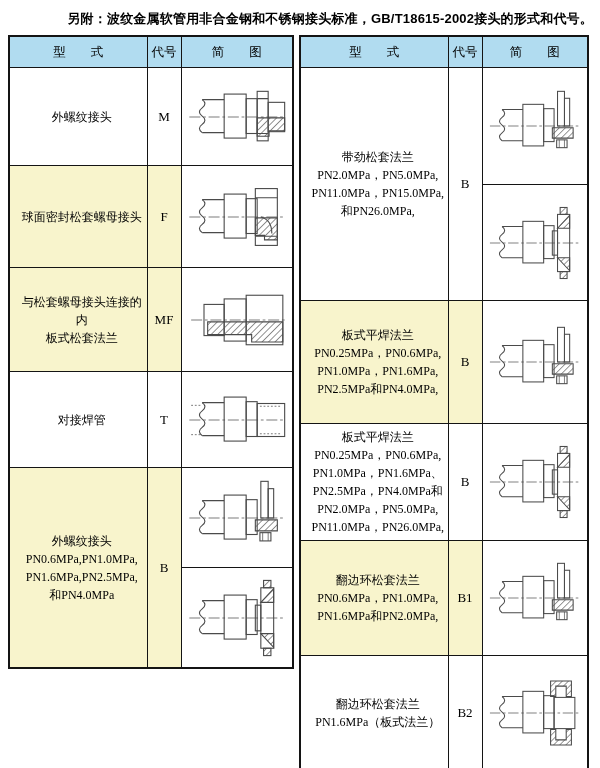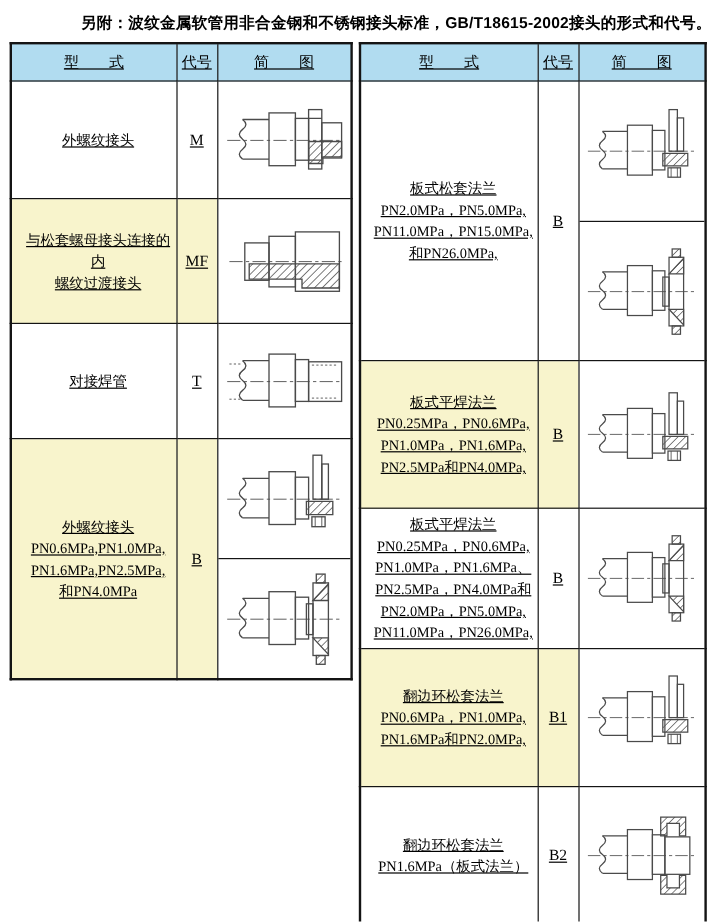--- a/index.html
+++ b/index.html
@@ -1,21 +1,21 @@
 <!DOCTYPE html>
 <html><head>
 <meta charset="utf-8">
 <style>
   html,body{margin:0;padding:0;background:#ffffff;}
   body{width:600px;height:768px;overflow:hidden;font-family:"Liberation Sans",sans-serif;color:#000;}
   .page{padding:6px 7px 0 8px;}
   .title{font-size:13px;font-weight:bold;letter-spacing:0.2px;padding:4px 0 7px 1px;white-space:nowrap;text-align:right;}
   .tables{display:flex;gap:5px;align-items:flex-start;}
   table{border-collapse:collapse;table-layout:fixed;background:#fff;}
-  .tbl{border:2px solid #141414;text-decoration:underline;}
+  .tbl{border:2px solid #141414;}
   th,td{border:1px solid #141414;padding:0;vertical-align:middle;}
   th{background:#b1dcf0;font-weight:normal;font-size:12.5px;height:30px;
      font-family:"Liberation Serif",serif;text-align:center;}
   td.type{font-family:"Liberation Serif",serif;font-size:12px;line-height:18px;
      padding:4px 2px 4px 9px;white-space:pre-line;text-align:center;}
   td.code{text-align:center;font-family:"Liberation Serif",serif;font-size:13px;}
   td.diag{background:#fff;text-align:center;vertical-align:middle;}
   .hl{background:#f8f4cc;}
   .split{display:block;}
   .sub{display:flex;align-items:center;justify-content:center;}
@@ -128,23 +128,32 @@
       </tr>
       <tr style="height:98px">
         <td class="type">外螺纹接头</td>
         <td class="code">M</td>
         <td class="diag">
           <svg class="d" width="110" height="90" viewBox="0 0 120 90">
                 <use href="#d-m"></use>
               </svg>
         </td>
       </tr>
+      <tr style="height:102px">
+        <td class="type hl">球面密封松套螺母接头</td>
+        <td class="code hl">F</td>
+        <td class="diag">
+          <svg class="d" width="110" height="92" viewBox="0 0 120 90">
+                <use href="#d-f"></use>
+              </svg>
+        </td>
+      </tr>
       <tr style="height:104px">
         <td class="type hl">与松套螺母接头连接的内
-螺纹过渡接头</td>
+板式松套法兰</td>
         <td class="code hl">MF</td>
         <td class="diag">
           <svg class="d" width="110" height="92" viewBox="0 0 120 90">
                 <use href="#d-mf"></use>
               </svg>
         </td>
       </tr>
       <tr style="height:96px">
         <td class="type">对接焊管</td>
         <td class="code">T</td>
@@ -184,21 +193,21 @@
           <col style="width:34px">
           <col style="width:106px">
         </colgroup>
       <tbody>
           <tr>
         <th>型　　式</th>
         <th>代号</th>
         <th>简　　图</th>
       </tr>
       <tr style="height:232px">
-        <td class="type">板式松套法兰
+        <td class="type">带劲松套法兰
 PN2.0MPa，PN5.0MPa,
 PN11.0MPa，PN15.0MPa,
 和PN26.0MPa,</td>
         <td class="code">B</td>
         <td class="diag">
           <div class="split">
             <div class="sub subR1">
               <svg class="d" width="104" height="92" viewBox="0 0 120 90">
                     <use href="#d-plate"></use>
                   </svg>

